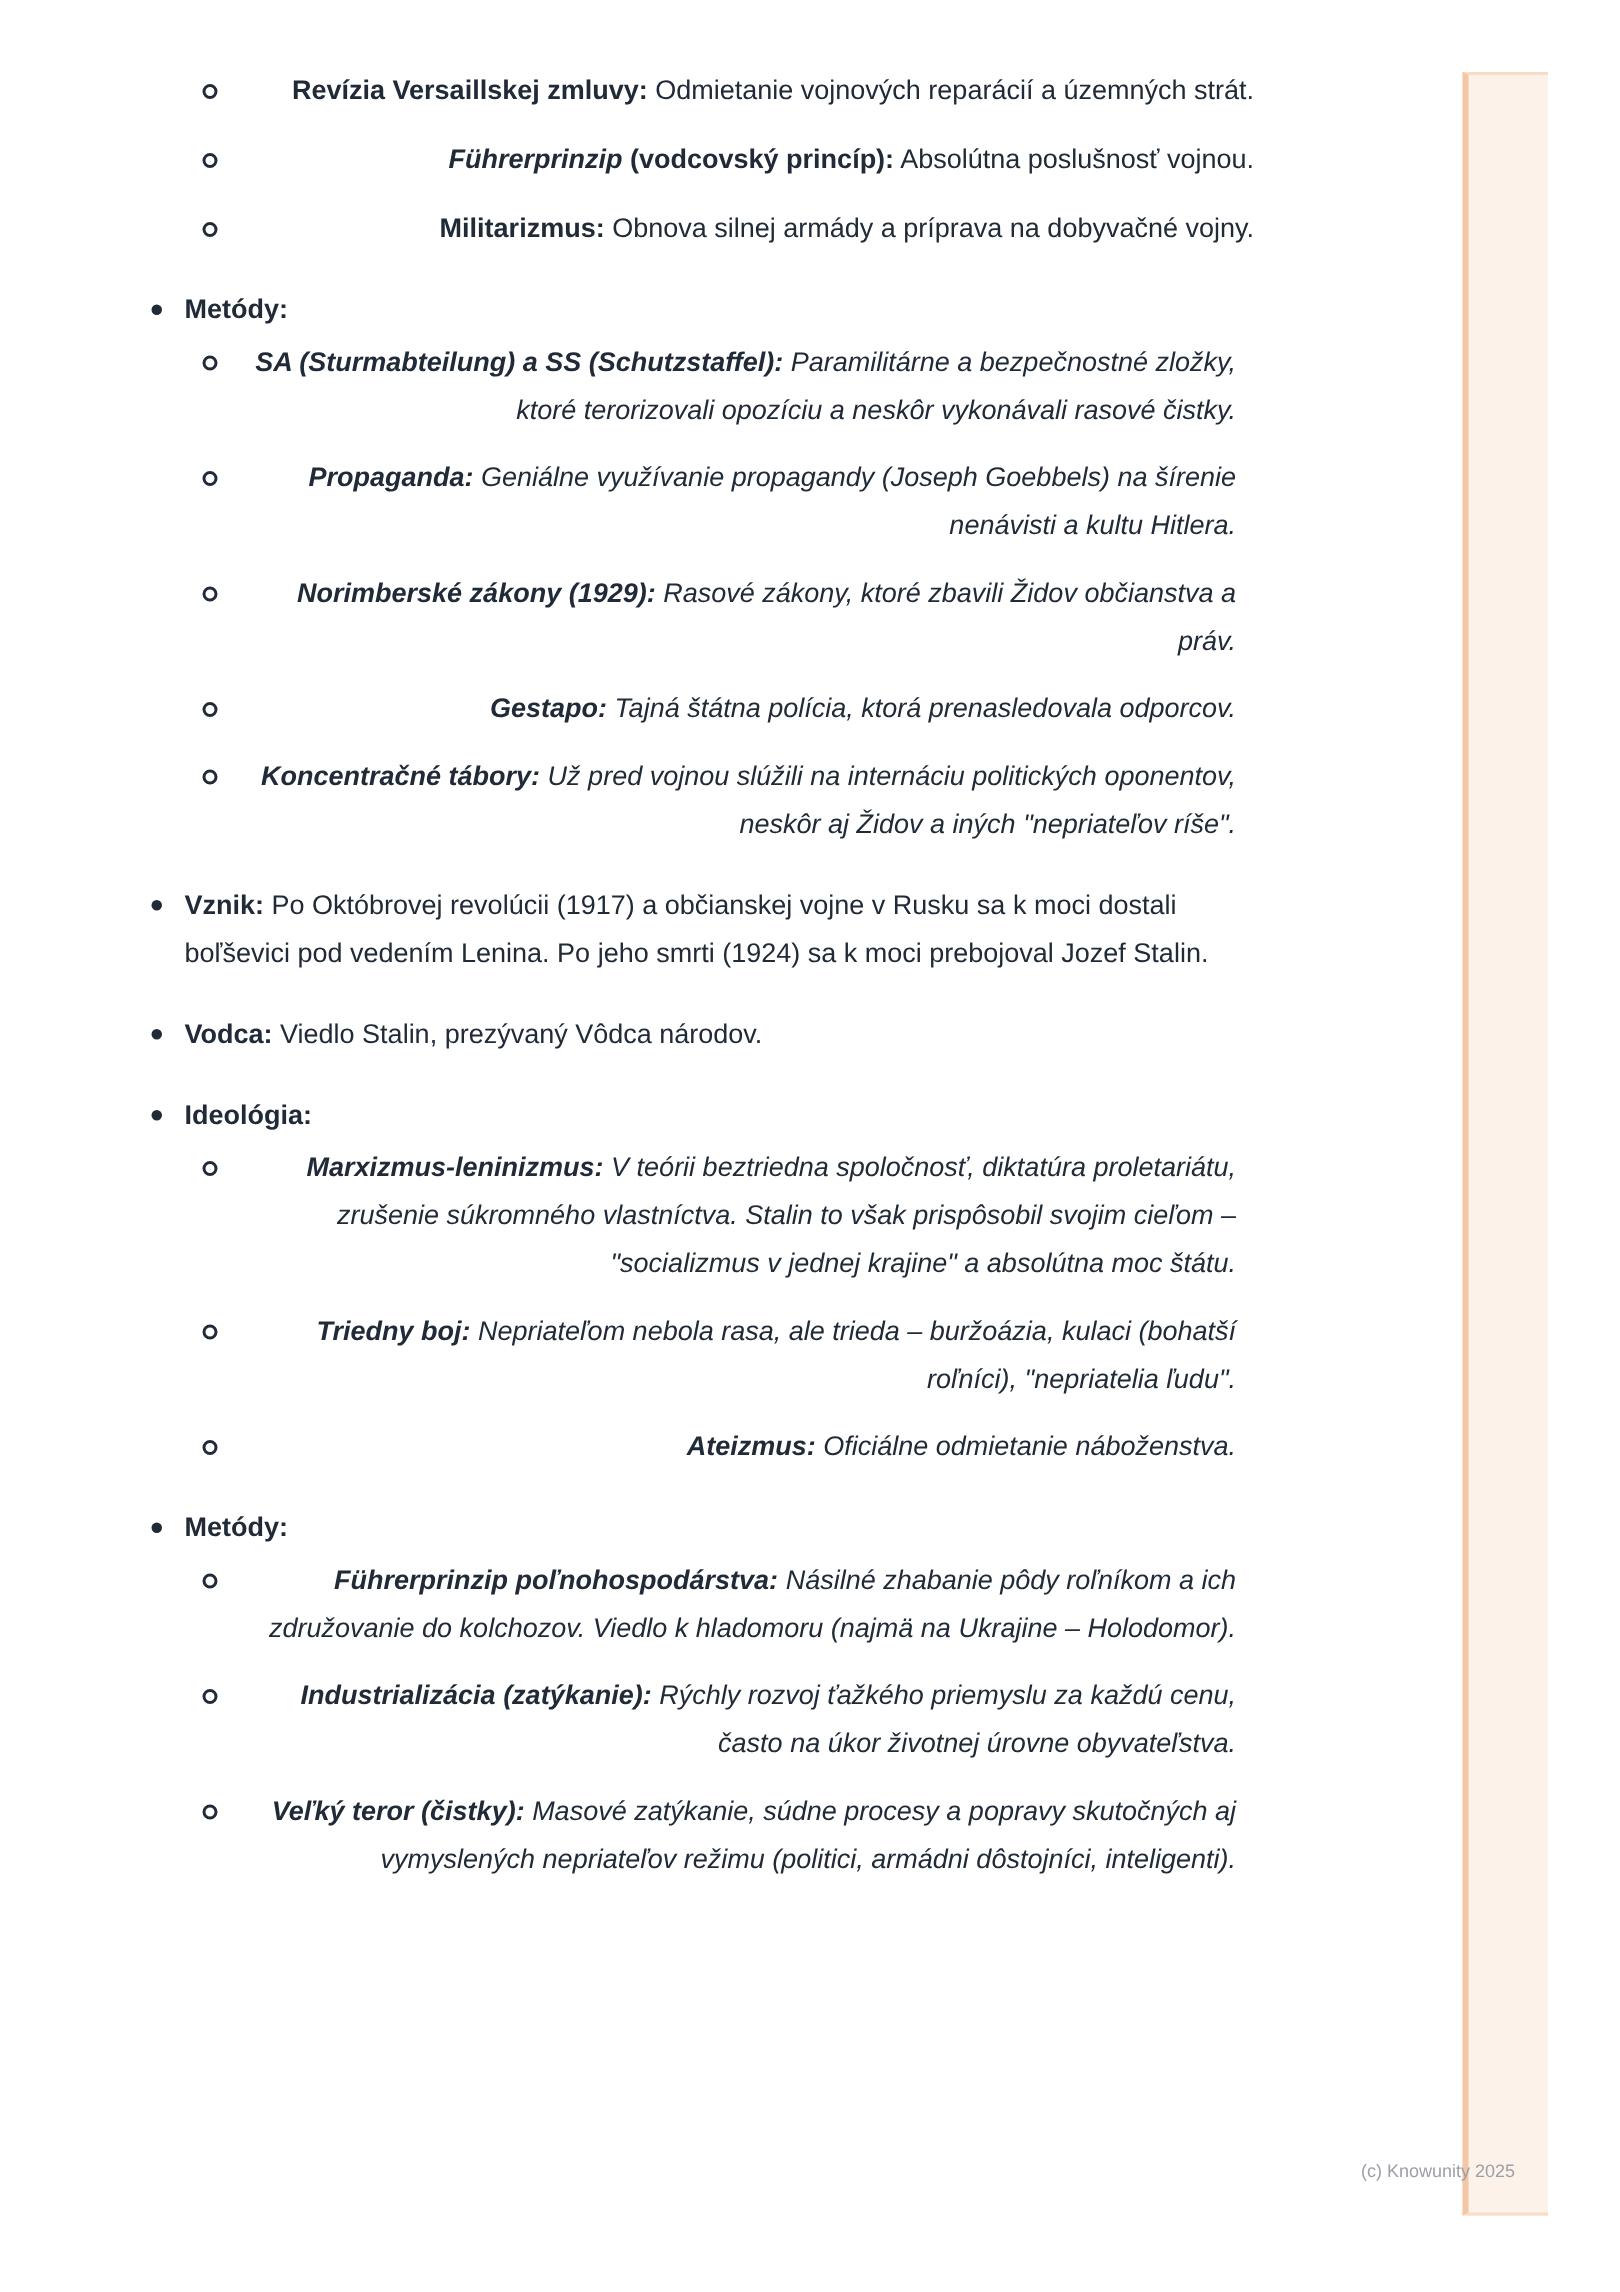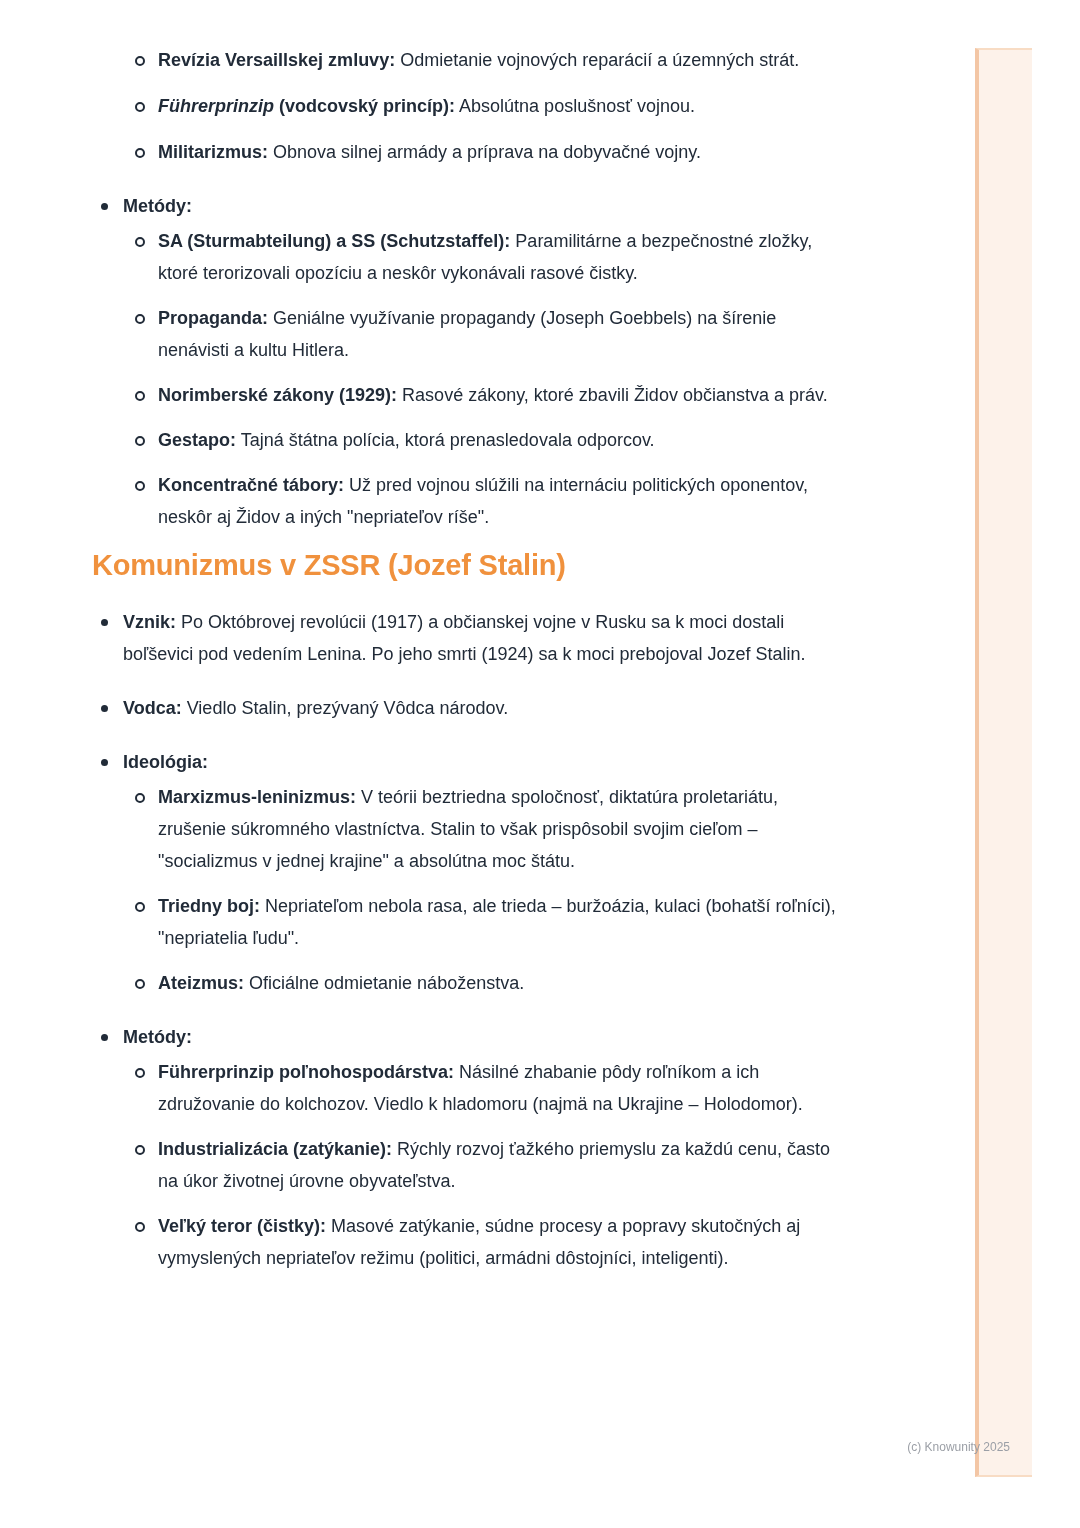--- a/index.html
+++ b/index.html
@@ -44,57 +44,58 @@
     line-height: 38px;
     font-weight: 700;
     margin: 12px 0 0 0;
     letter-spacing: -0.2px;
   }
 
   
   .l1-item {
     position: relative;
     padding-left: 31px;
-    margin: 22px 0 13px 0;
+    margin: 22px 12px 13px 0;
   }
   .l1-item::before {
     content: "";
     position: absolute;
     left: 9px; top: 13px;
     width: 7px; height: 7px;
     border-radius: 50%;
     background: #212b38;
   }
 
   
   .sublist {
     list-style: none;
     margin: 3px 0 0 0;
     padding: 0;
+    text-align: right;
   }
   .sublist > li {
     position: relative;
     padding-left: 66px;
     margin-bottom: 13px;
   }
   .sublist > li::before {
     content: "";
     position: absolute;
     left: 43px; top: 12px;
     width: 6px; height: 6px;
     border: 2px solid #212b38;
     border-radius: 50%;
     background: transparent;
     box-sizing: content-box;
   }
   .sublist.first { margin-top: 0; }
   .sublist.first > li { margin-bottom: 14px; }
 
   
-  .l1-item .sublist > li { padding-left: 35px; }
+  .l1-item .sublist > li { padding-left: 35px; font-style: italic; }
   .l1-item .sublist > li::before { left: 12px; }
 
   .watermark {
     position: absolute;
     top: 1438px;
     right: 70px;
     font-size: 12px;
     line-height: 18px;
     color: #9b9fa6;
     z-index: 3;
@@ -133,21 +134,20 @@
       </li>
       <li>
         <span class="term">Gestapo:</span><span> Tajná štátna polícia, ktorá prenasledovala odporcov.</span>
       </li>
       <li>
         <span class="term">Koncentračné tábory:</span><span> Už pred vojnou slúžili na internáciu politických oponentov, neskôr aj Židov a iných "nepriateľov ríše".</span>
       </li>
     </ul>
   </div>
 
-  <h2 class="section-heading">Komunizmus v ZSSR (Jozef Stalin)</h2>
 
   <div class="l1-item">
     <span class="term">Vznik:</span><span> Po Októbrovej revolúcii (1917) a občianskej vojne v Rusku sa k moci dostali boľševici pod vedením Lenina. Po jeho smrti (1924) sa k moci prebojoval Jozef Stalin.</span>
   </div>
 
   <div class="l1-item">
     <span class="term">Vodca:</span><span> Viedlo Stalin, prezývaný </span><span class="it">Vôdca národov</span><span>.</span>
   </div>
 
   <div class="l1-item">

